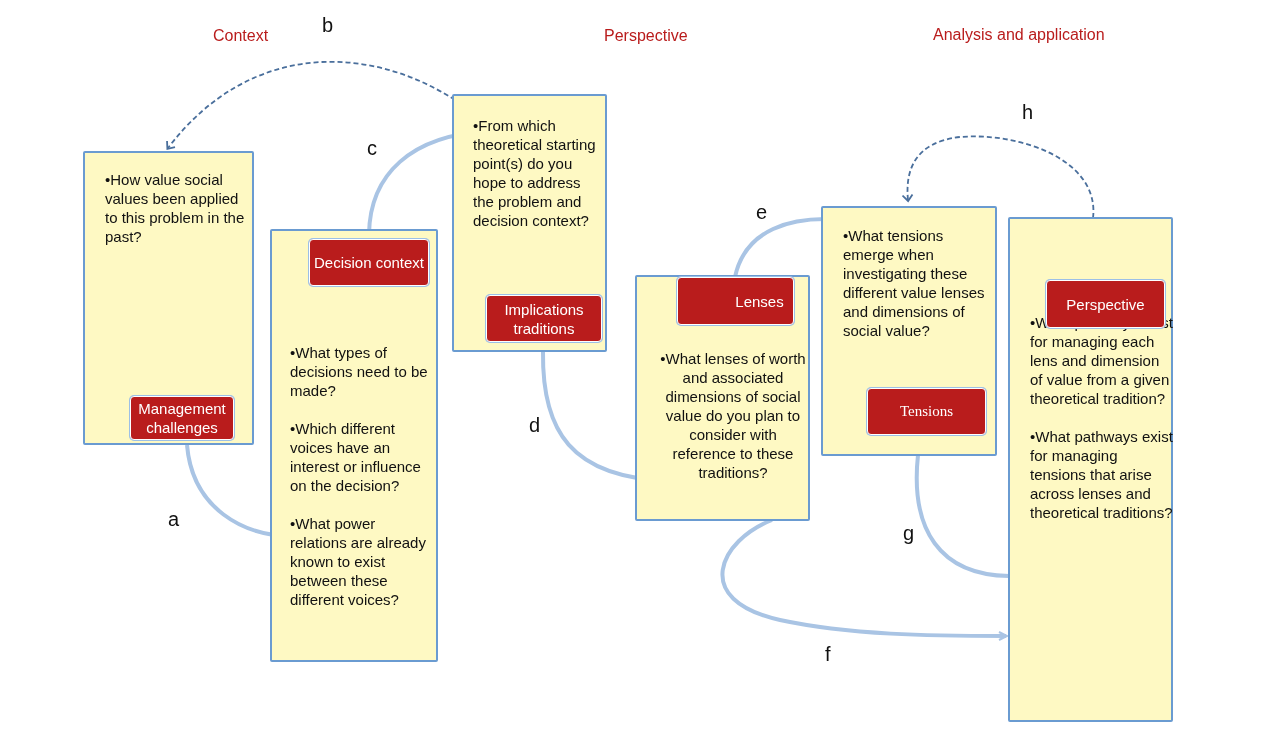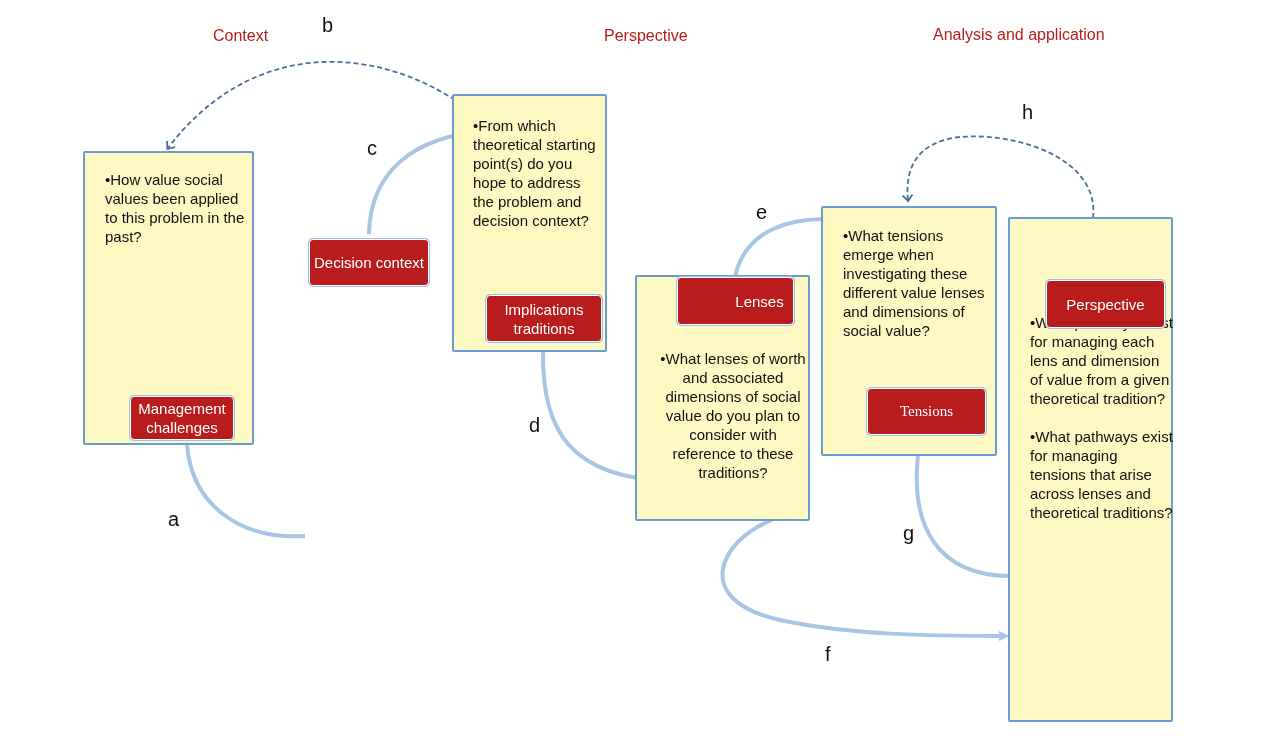--- a/index.html
+++ b/index.html
@@ -63,20 +63,27 @@
   <div class="edge-label" style="left:903px; top:522px;">g</div>
   <div class="edge-label" style="left:1022px; top:101px;">h</div>
 
   <div class="box" style="left:83px; top:151px; width:171px; height:294px;">
     <div class="box-text" style="left:20px; top:17px; width:145px;">
       <p>•How value social values been applied to this problem in the past?</p>
     </div>
   </div>
   <div class="tag" style="left:130px; top:396px; width:104px; height:44px;">Management challenges</div>
 
+  <div class="box" style="left:270px; top:229px; width:168px; height:433px;">
+    <div class="box-text" style="left:18px; top:112px; width:146px;">
+      <p>•What types of decisions need to be made?</p>
+      <p>•Which different voices have an interest or influence on the decision?</p>
+      <p>•What power relations are already known to exist between these different voices?</p>
+    </div>
+  </div>
   <div class="tag" style="left:309px; top:239px; width:120px; height:47px;">Decision context</div>
 
   <div class="box" style="left:452px; top:94px; width:155px; height:258px;">
     <div class="box-text" style="left:19px; top:20px; width:132px;">
       <p>•From which theoretical starting point(s) do you hope to address the problem and decision context?</p>
     </div>
   </div>
   <div class="tag" style="left:486px; top:295px; width:116px; height:47px;">Implications traditions</div>
 
   <div class="box" style="left:635px; top:275px; width:175px; height:246px;">

